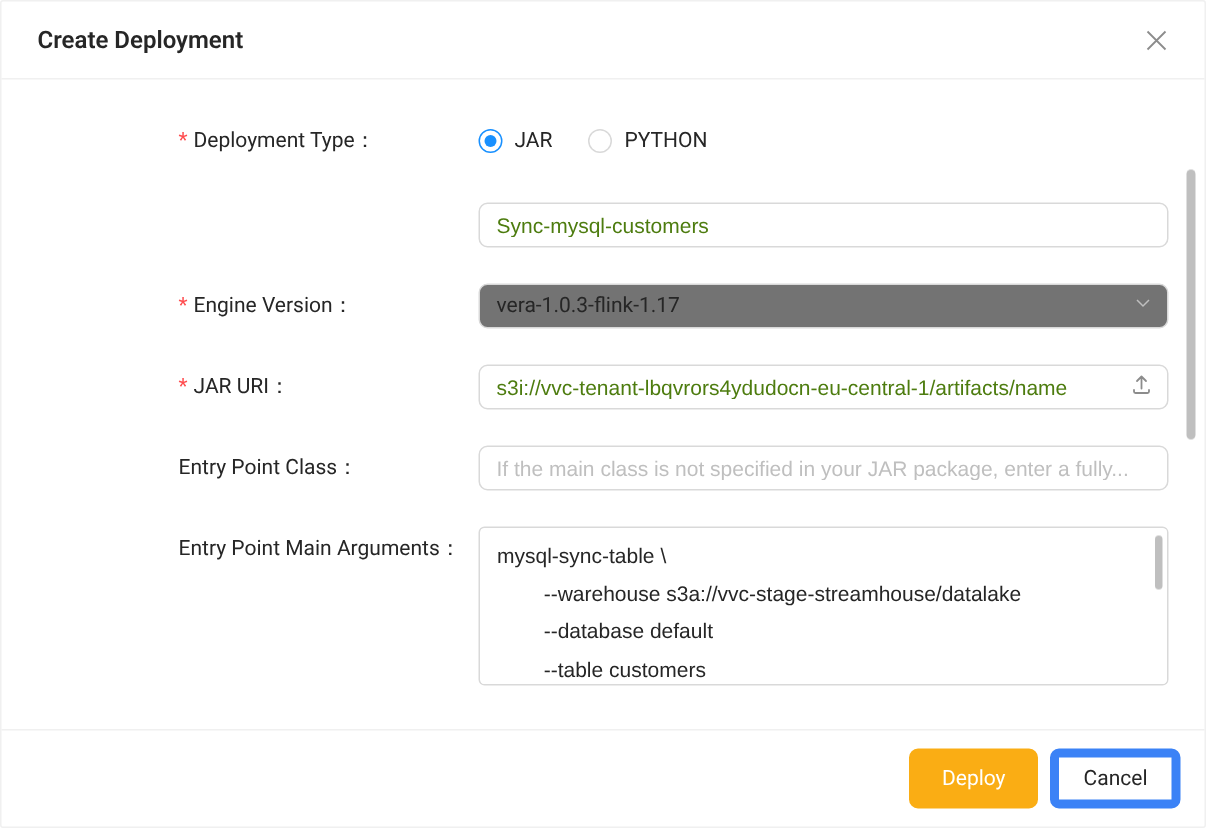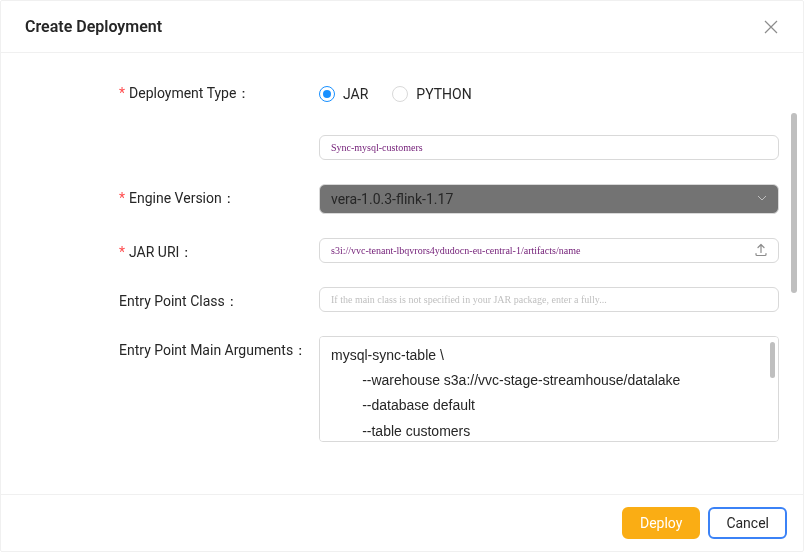--- a/index.html
+++ b/index.html
@@ -125,24 +125,24 @@
     }
     .radio-label {
       font-size: 14px;
       color: #262626;
     }
     .text-input {
       width: 100%;
       padding: 6px 11px;
       border: 1px solid #d9d9d9;
       border-radius: 6px;
-      font-size: 10px;
-      color: #701a75;
+      font-size: 14px;
+      color: #4d7c0f;
       outline: none;
-      font-family: Liberation Serif, serif;
+      font-family: Liberation Sans, sans-serif;
     }
     .text-input::placeholder {
       color: #bfbfbf;
     }
     .select-wrap {
       position: relative;
       width: 100%;
     }
     .select-input {
       width: 100%;
@@ -211,21 +211,21 @@
       border-top: 1px solid #f0f0f0;
       display: flex;
       justify-content: flex-end;
       gap: 8px;
     }
     .btn {
       padding: 6px 16px;
       border-radius: 6px;
       font-size: 14px;
       cursor: pointer;
-      border: 2px solid #3b82f6;
+      border: 6px solid #3b82f6;
       background: #fff;
       color: #262626;
       font-family: inherit;
     }
     .btn-primary {
       background: #faad14;
       border-color: #faad14;
       color: #fff;
     }
   </style>

